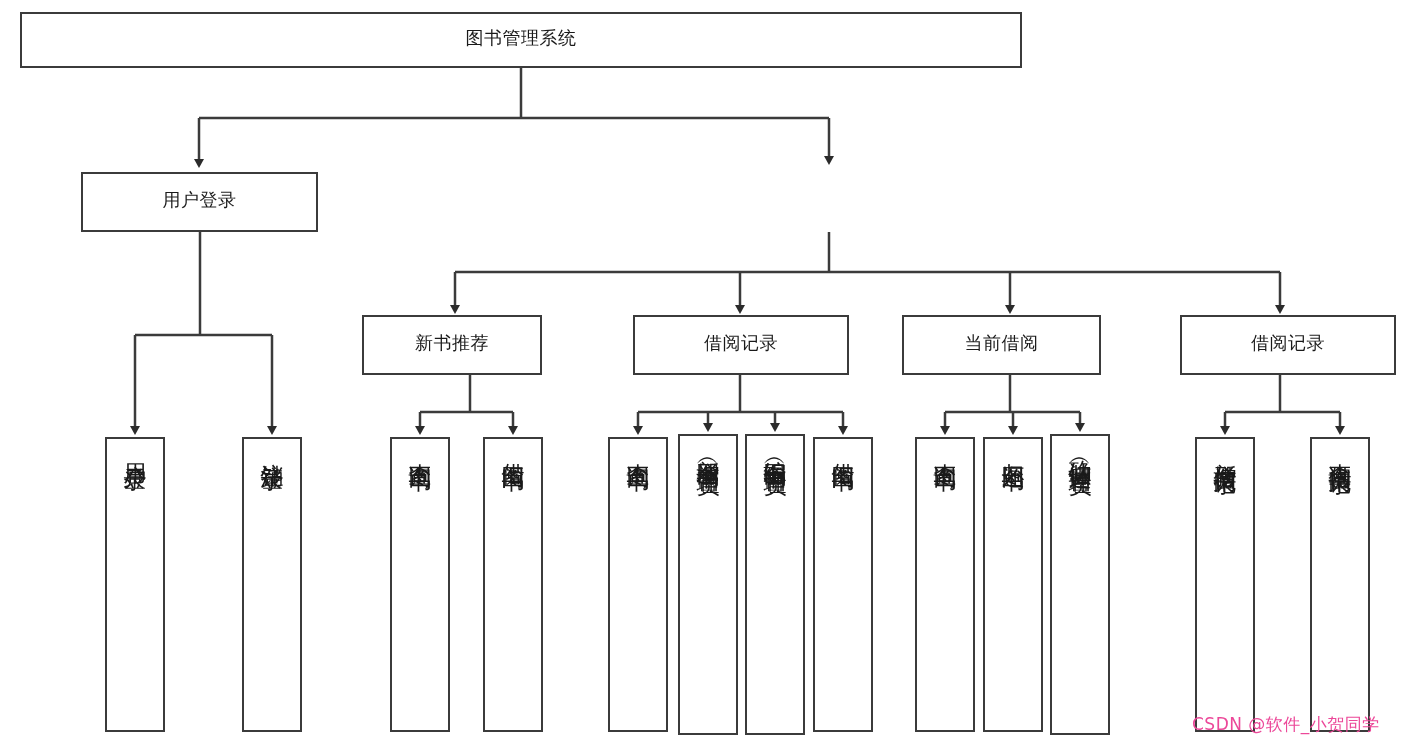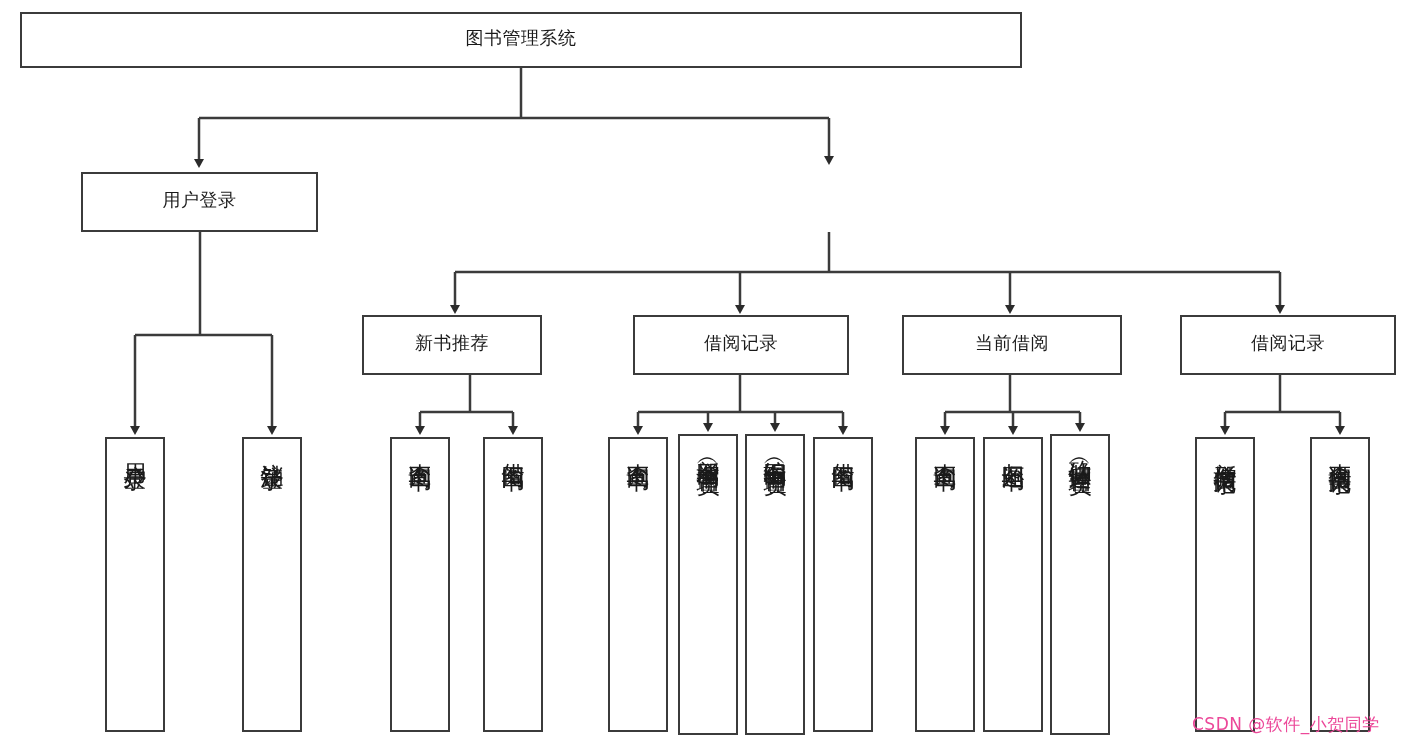--- a/index.html
+++ b/index.html
@@ -132,21 +132,21 @@
   <div class="node horiz" style="left:81px; top:172px; width:237px; height:60px;">
     <span class="label">用户登录</span>
   </div>
 
   <div class="node horiz" style="left:362px; top:315px; width:180px; height:60px;">
     <span class="label">新书推荐</span>
   </div>
   <div class="node horiz" style="left:633px; top:315px; width:216px; height:60px;">
     <span class="label">借阅记录</span>
   </div>
-  <div class="node horiz" style="left:902px; top:315px; width:220px; height:60px;">
+  <div class="node horiz" style="left:902px; top:315px; width:199px; height:60px;">
     <span class="label">当前借阅</span>
   </div>
   <div class="node horiz" style="left:1172px; top:315px; width:216px; height:60px;margin-left:8px;">
     <span class="label">借阅记录</span>
   </div>
 
   <div class="node vert" style="left:105px; top:437px; width:60px; height:295px;">
     <span class="label">用户登录</span>
   </div>
   <div class="node vert" style="left:242px; top:437px; width:60px; height:295px;">

